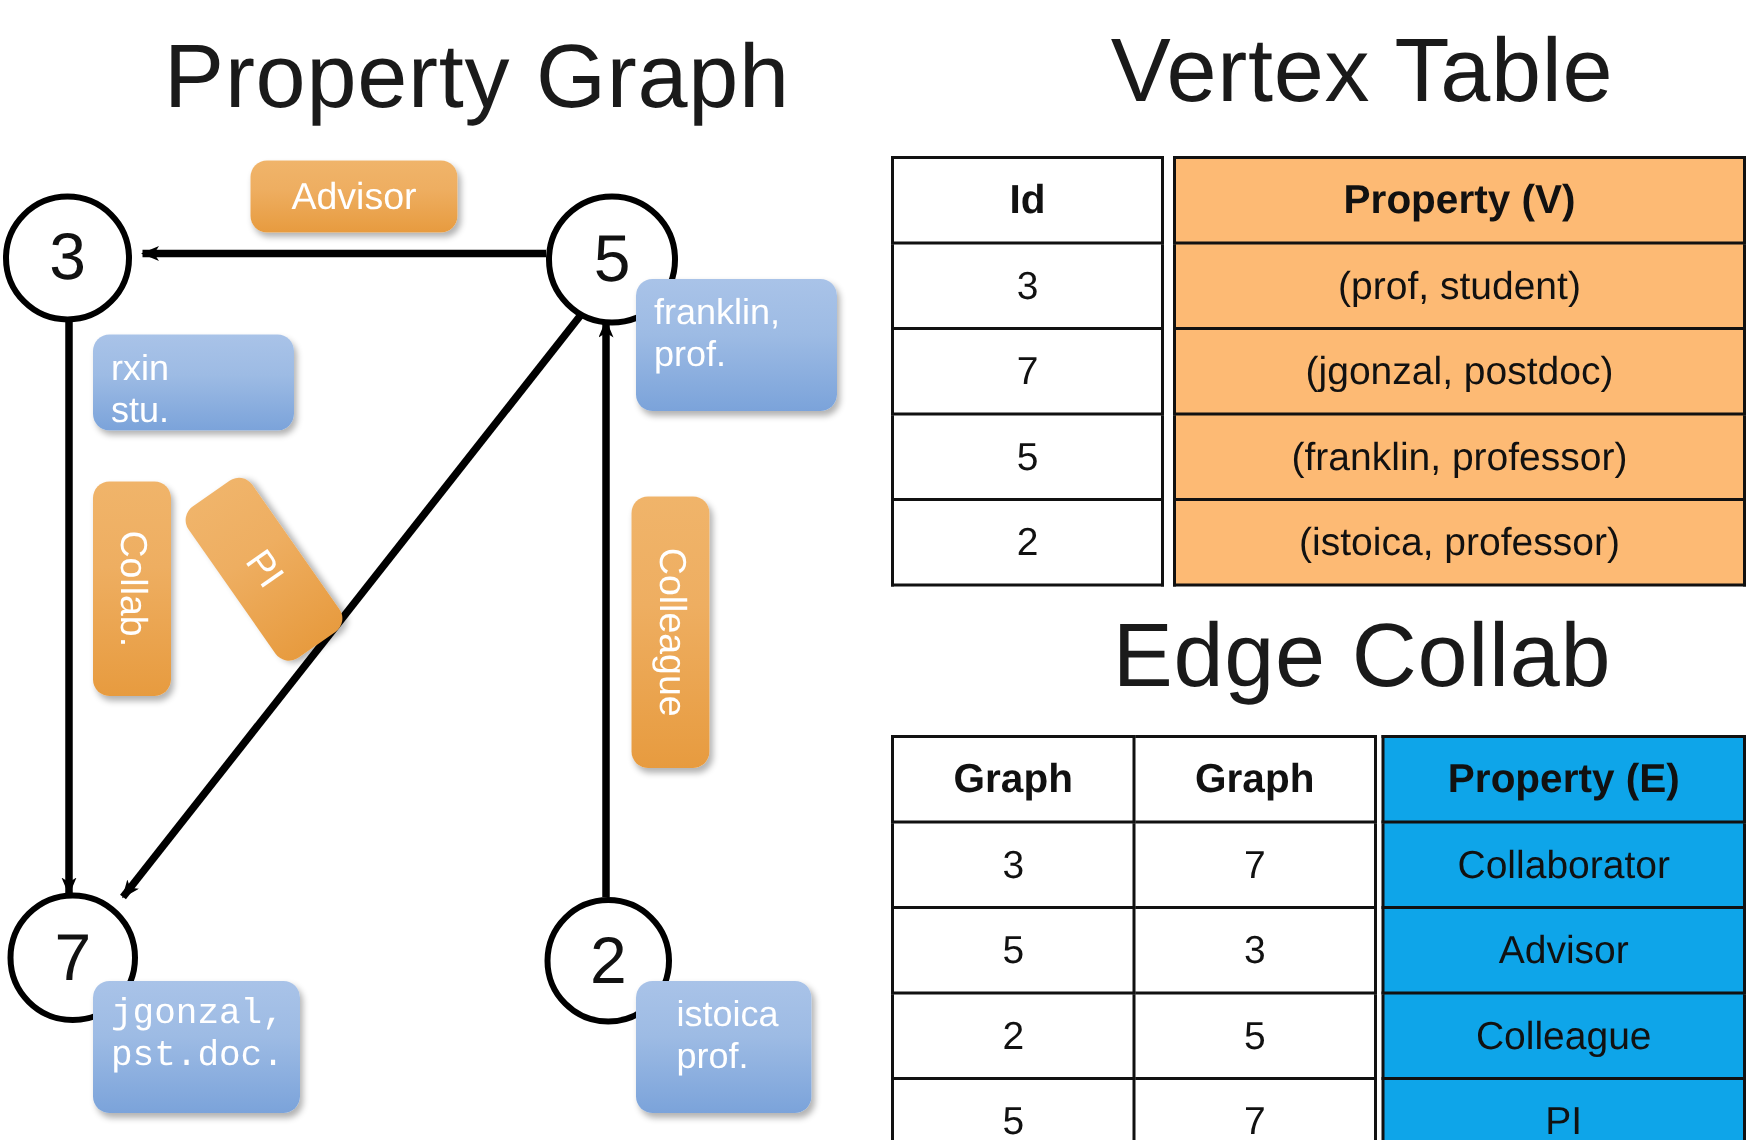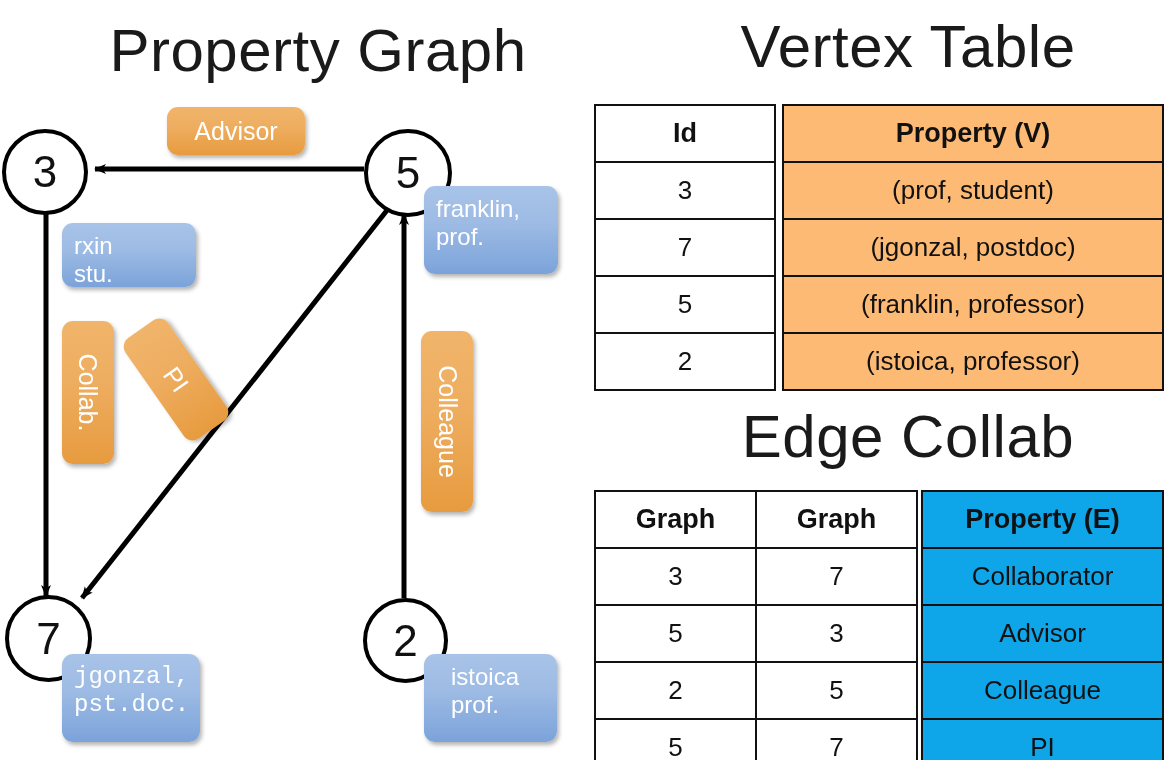--- a/index.html
+++ b/index.html
@@ -156,21 +156,21 @@
     <div>stu.</div>
   </div>
   <div class="prop-box" style="left:424px; top:186px; width:134px; height:88px;">
     <div>franklin,</div>
     <div>prof.</div>
   </div>
   <div class="prop-box" style="left:62px; top:654px; width:138px; height:88px;font-family:Liberation Mono, monospace;">
     <div>jgonzal,</div>
     <div>pst.doc.</div>
   </div>
-  <div class="prop-box" style="left:424px; top:654px; width:133px; height:88px;padding-left:27px;">
+  <div class="prop-box" style="left:424px; top:654px; width:117px; height:88px;padding-left:27px;">
     <div>istoica</div>
     <div>prof.</div>
   </div>
 
   <div class="edge-label" style="left:167px; top:107px; width:138px; height:48px;">
     <span class="htxt">Advisor</span>
   </div>
 
   <div class="edge-label" style="left:62px; top:321px; width:52px; height:143px;">
     <span class="vtxt">Collab.</span>

